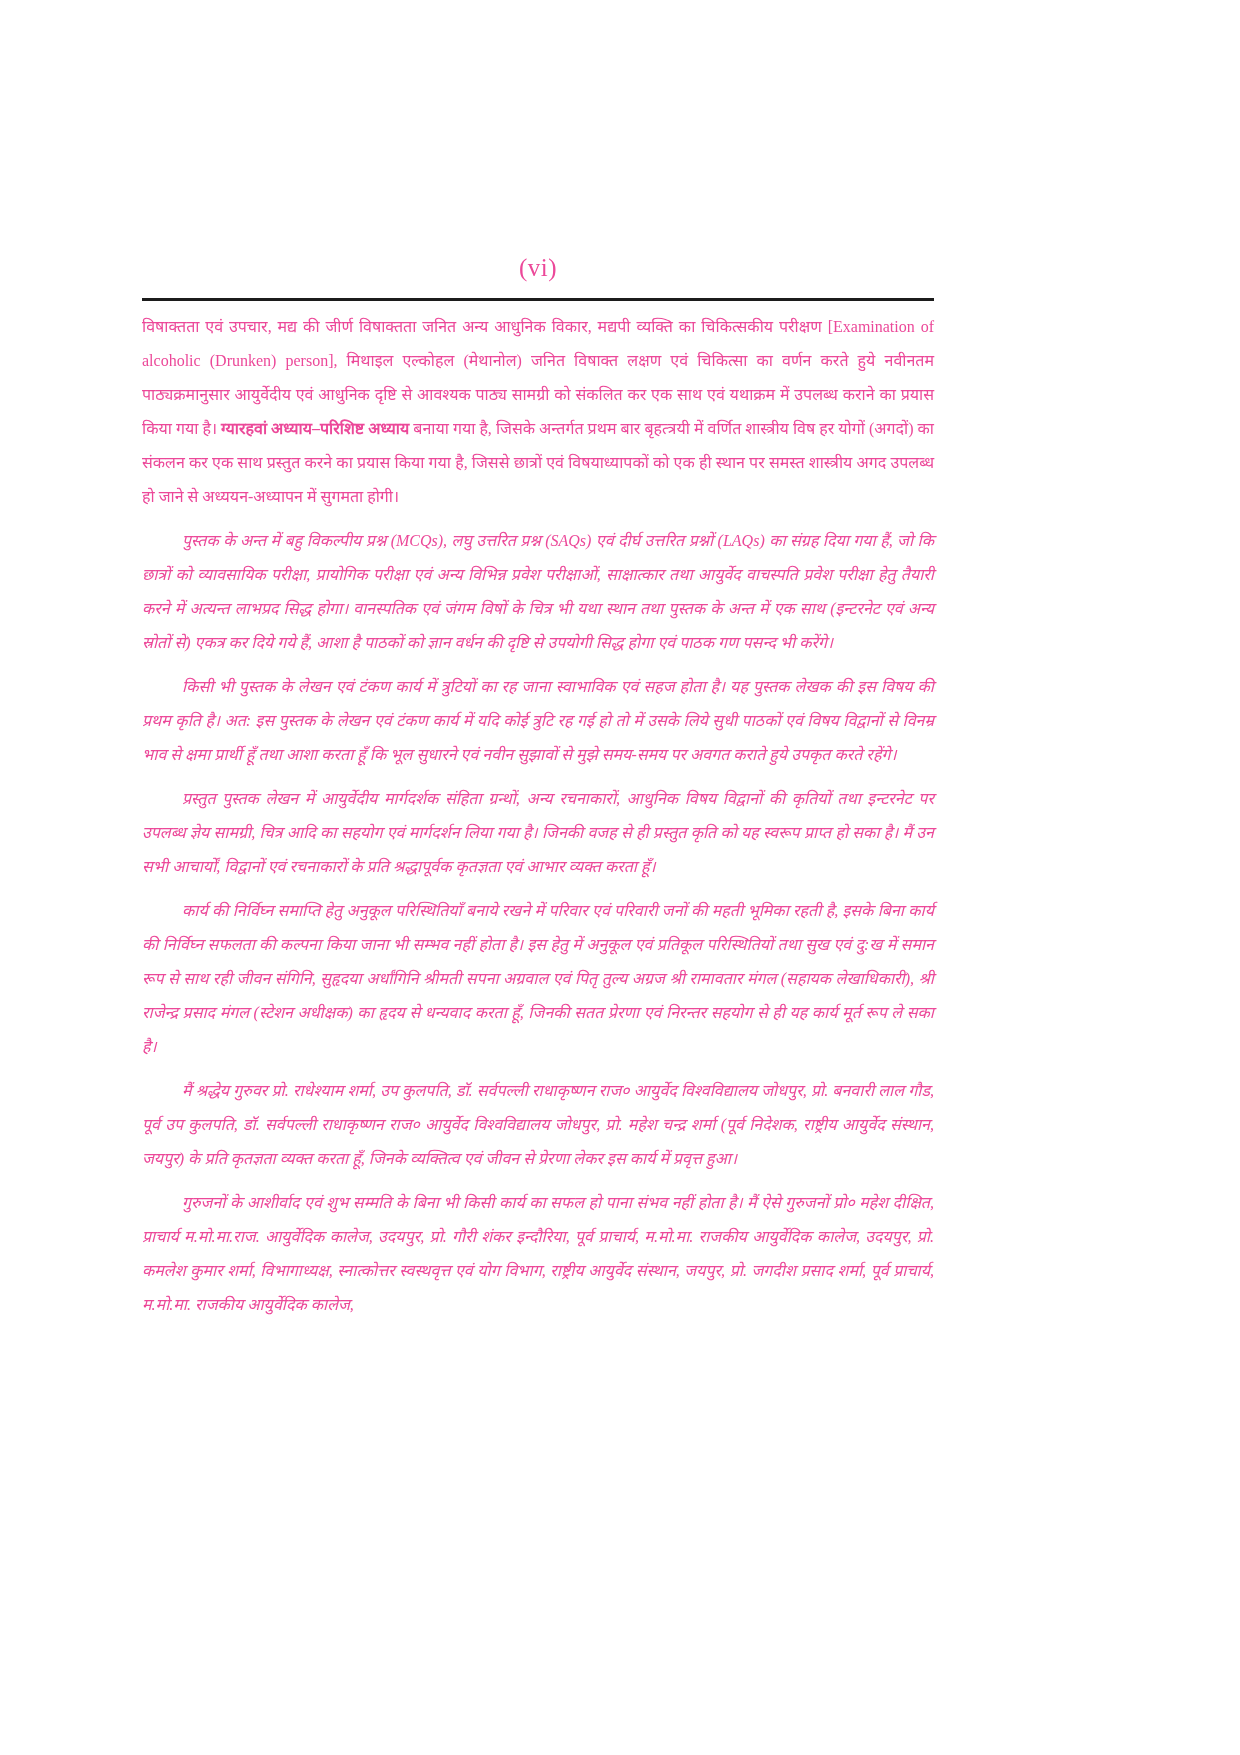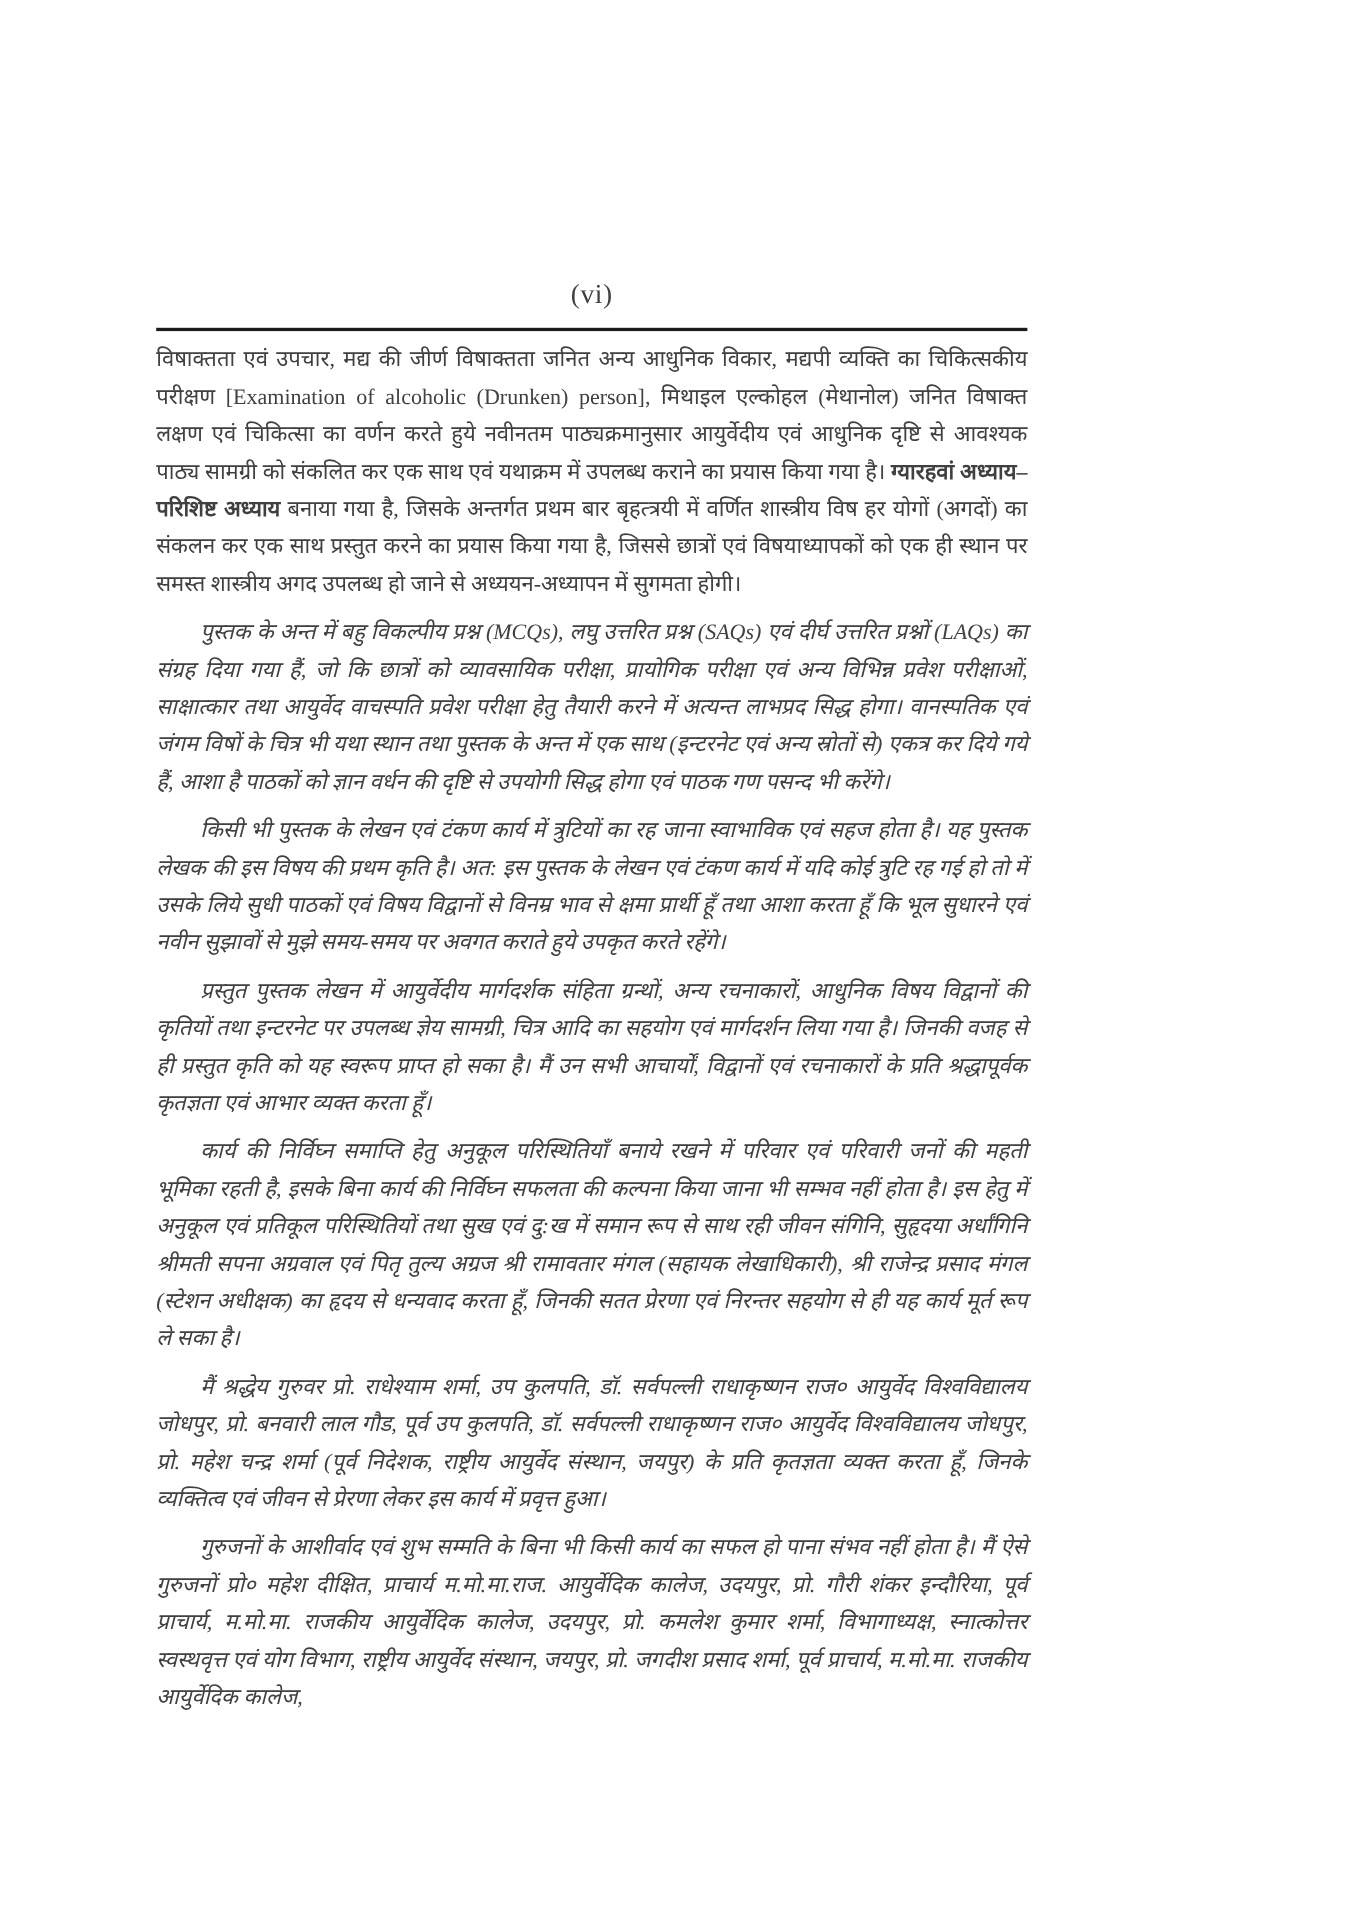--- a/index.html
+++ b/index.html
@@ -8,38 +8,38 @@
     background: #ffffff;
   }
   .page {
     position: relative;
     width: 1072px;
     height: 1755px;
     background: #ffffff;
     box-sizing: border-box;
     padding: 252px 138px 0 142px;
     font-family: "Liberation Serif", "DejaVu Serif", serif;
-    color: #404040;
+    color: #ec4899;
     overflow: hidden;
   }
   .page-number {
     text-align: center;
     font-size: 25px;
     line-height: 32px;
     margin: 0 0 14px 0;
     letter-spacing: 0.5px;
   }
   .rule {
     border: none;
     border-top: 3px solid #1c1c1c;
     margin: 0 0 9px 0;
     height: 0;
   }
   .body-text {
-    font-size: 20px;
+    font-size: 16px;
     line-height: 34px;
     text-align: justify;
   }
   .para {
     margin: 0 0 10px 0;
   }
   .para.indent {
     text-indent: 40px;
     font-style: italic;
   }

